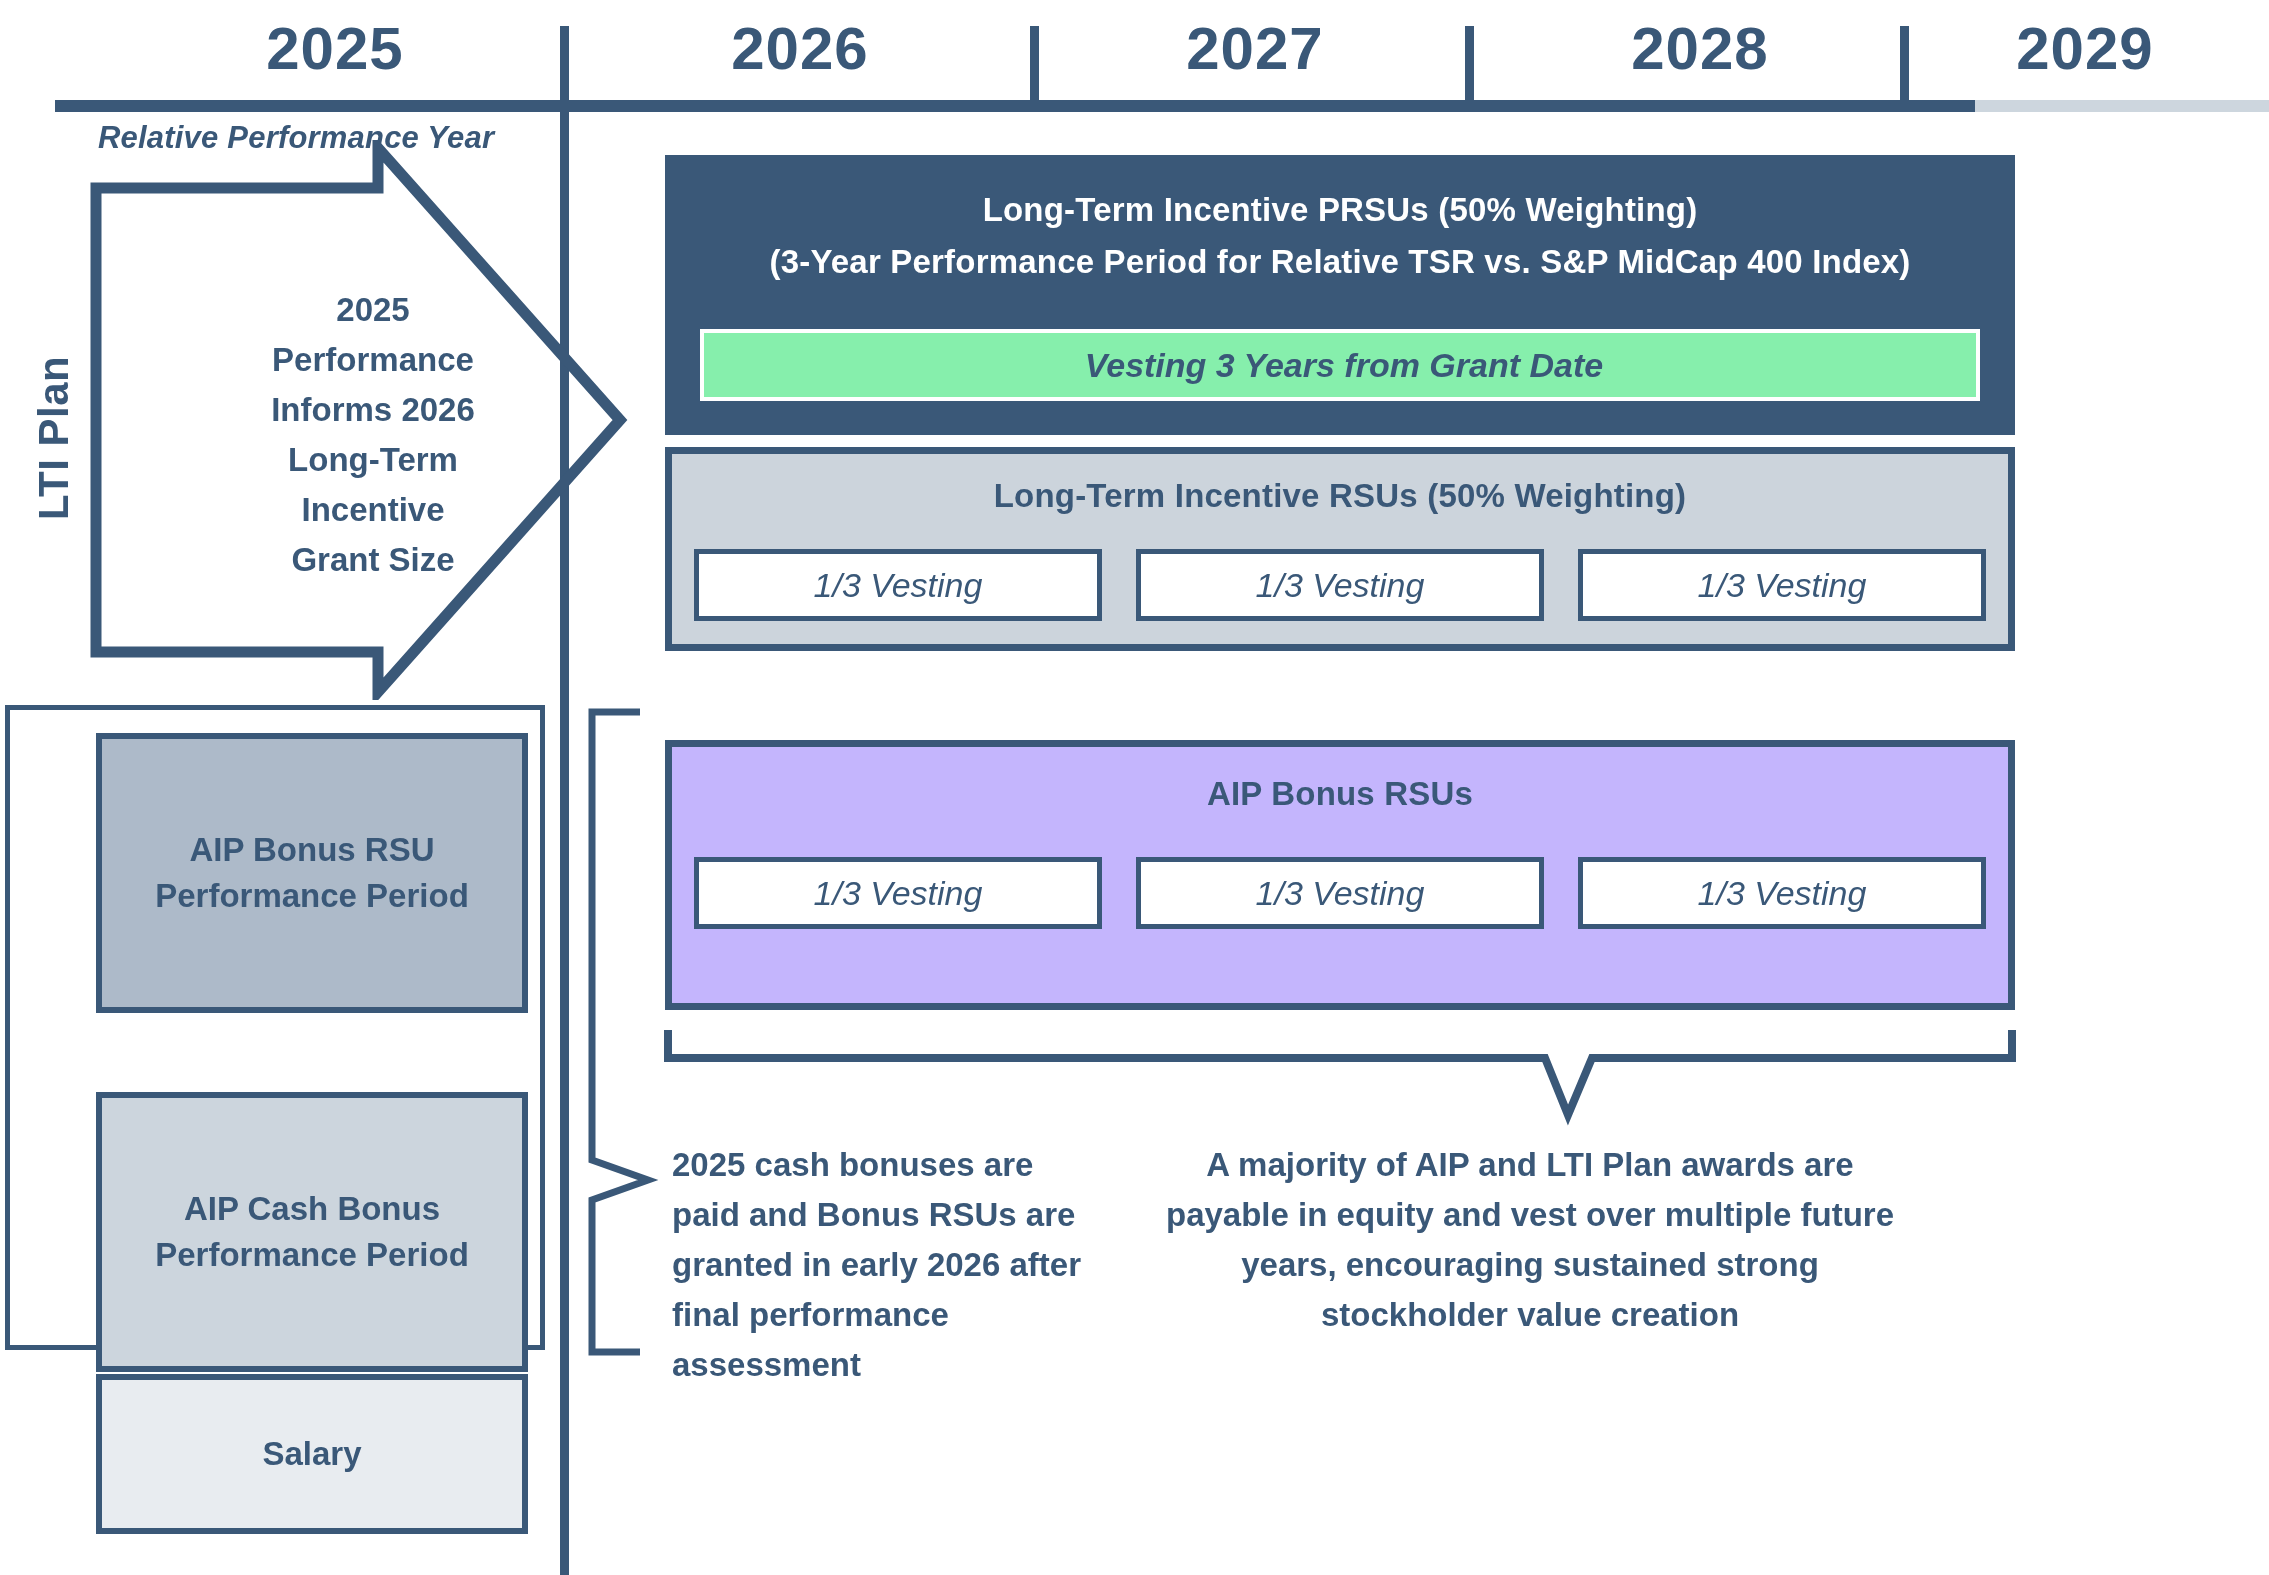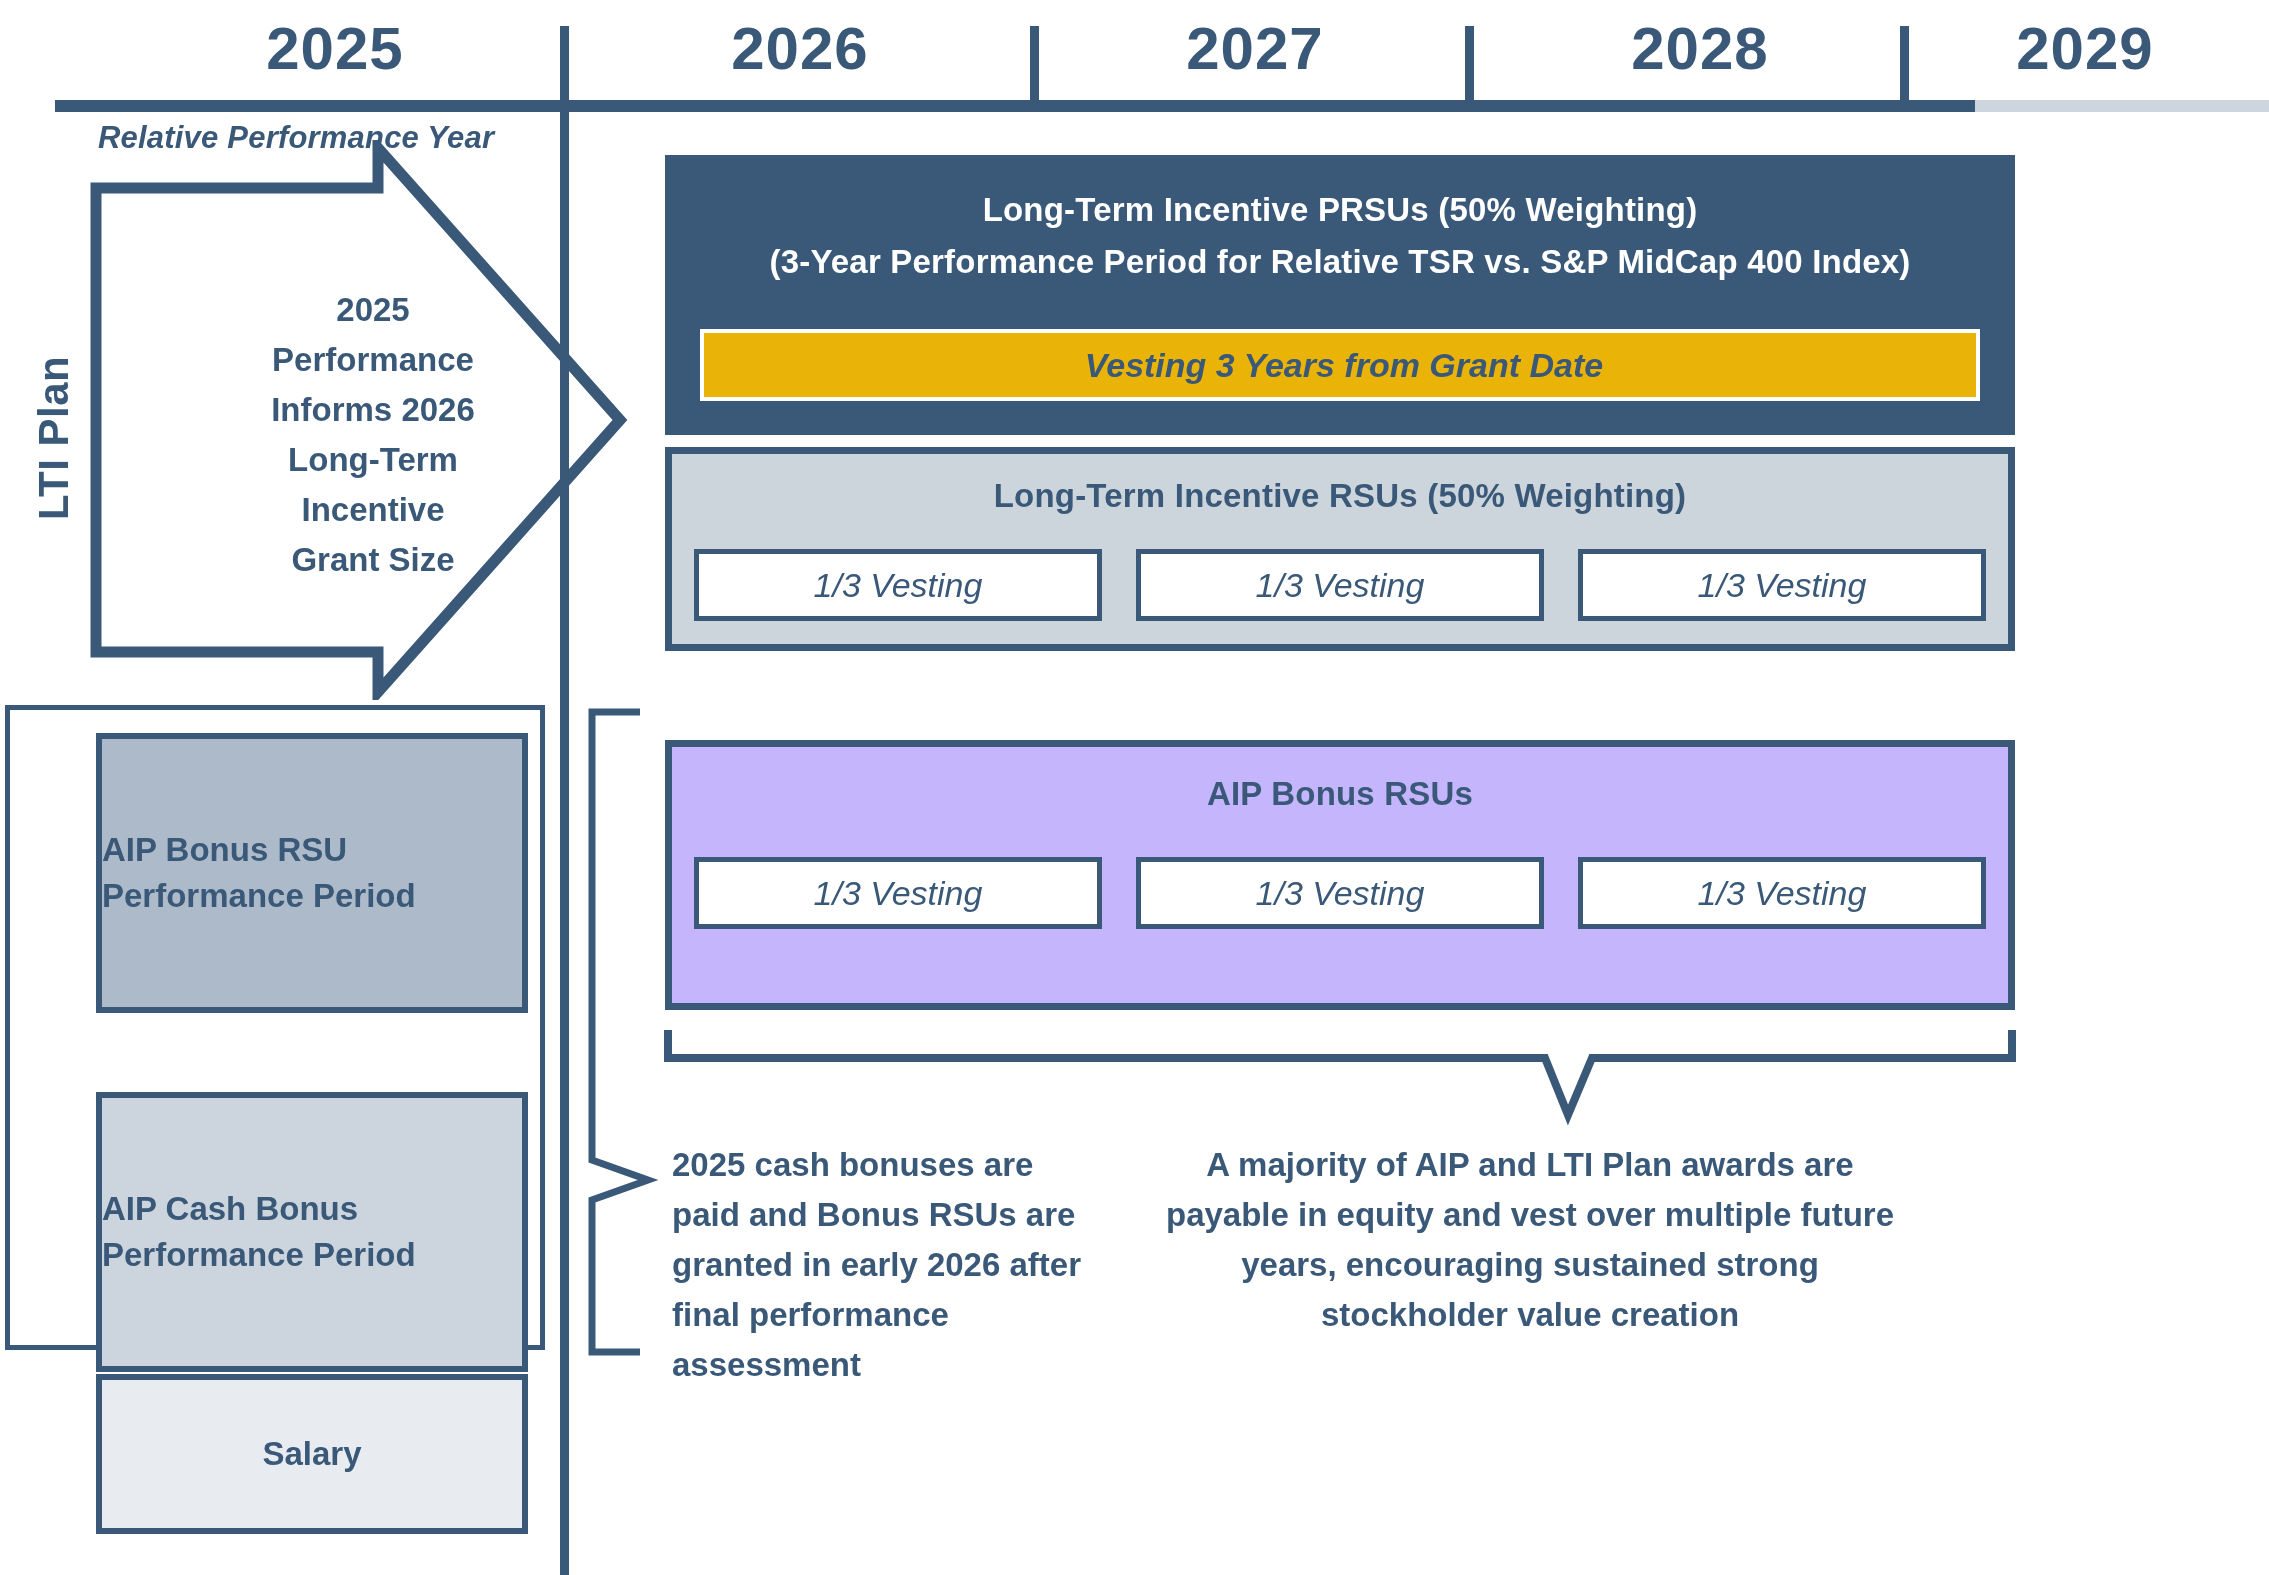--- a/index.html
+++ b/index.html
@@ -122,21 +122,21 @@
     color: #ffffff;
     padding-top: 22px;
     line-height: 52px;
   }
   .vest-wide {
     position: absolute;
     left: 28px;
     right: 28px;
     bottom: 27px;
     height: 72px;
-    background: #eab308;
+    background: #86efac;
     border: 4px solid #ffffff;
     box-sizing: border-box;
     display: flex;
     align-items: center;
     justify-content: center;
     font-size: 34px;
     font-style: italic;
     font-weight: bold;
     color: #3a5878;
     padding-left: 8px;
@@ -205,20 +205,21 @@
     background: #ffffff;
   }
   .left-box {
     position: absolute;
     left: 96px;
     box-sizing: border-box;
     border: 6px solid #3a5878;
     display: flex;
     align-items: center;
     justify-content: center;
+    text-align: center;
     font-size: 33px;
     font-weight: bold;
     line-height: 46px;
     color: #3a5878;
     width: 432px;
   }
   #aip-bonus-rsu-box {
     top: 733px;
     height: 280px;
     background: #adbac9;

